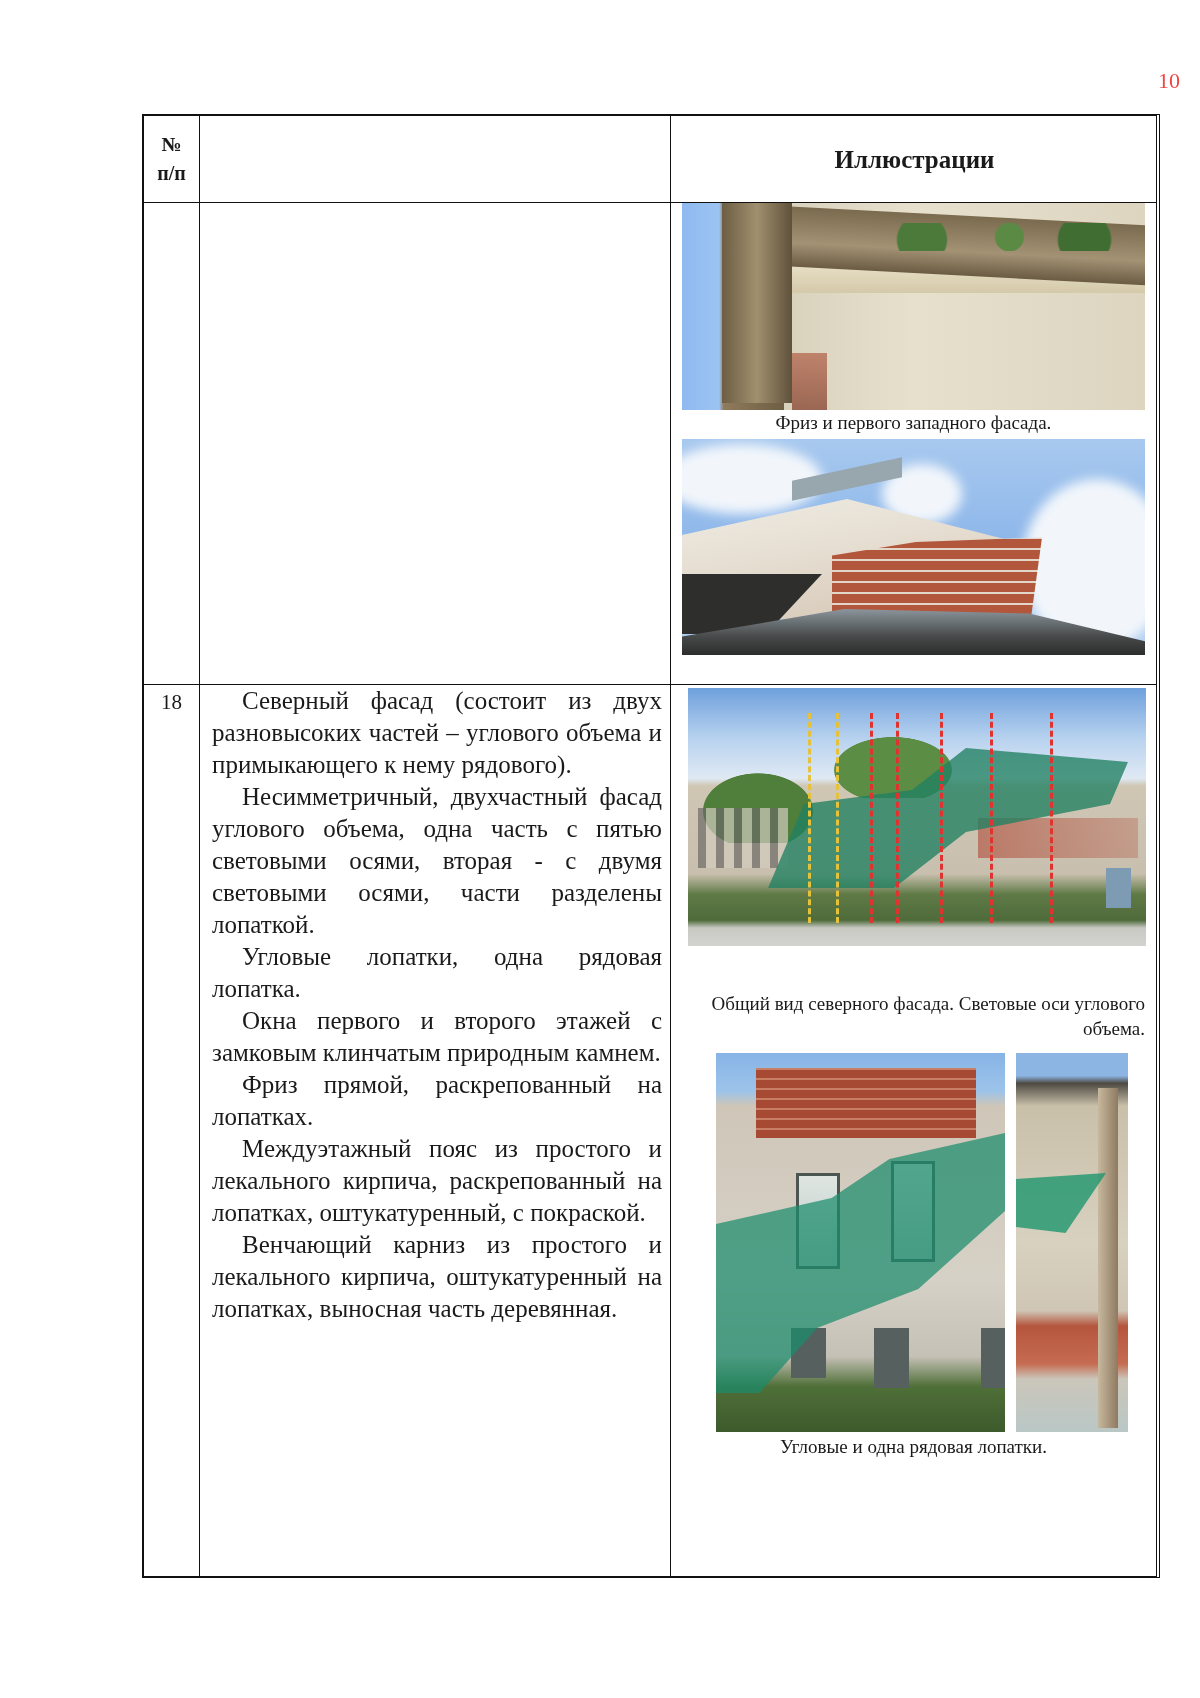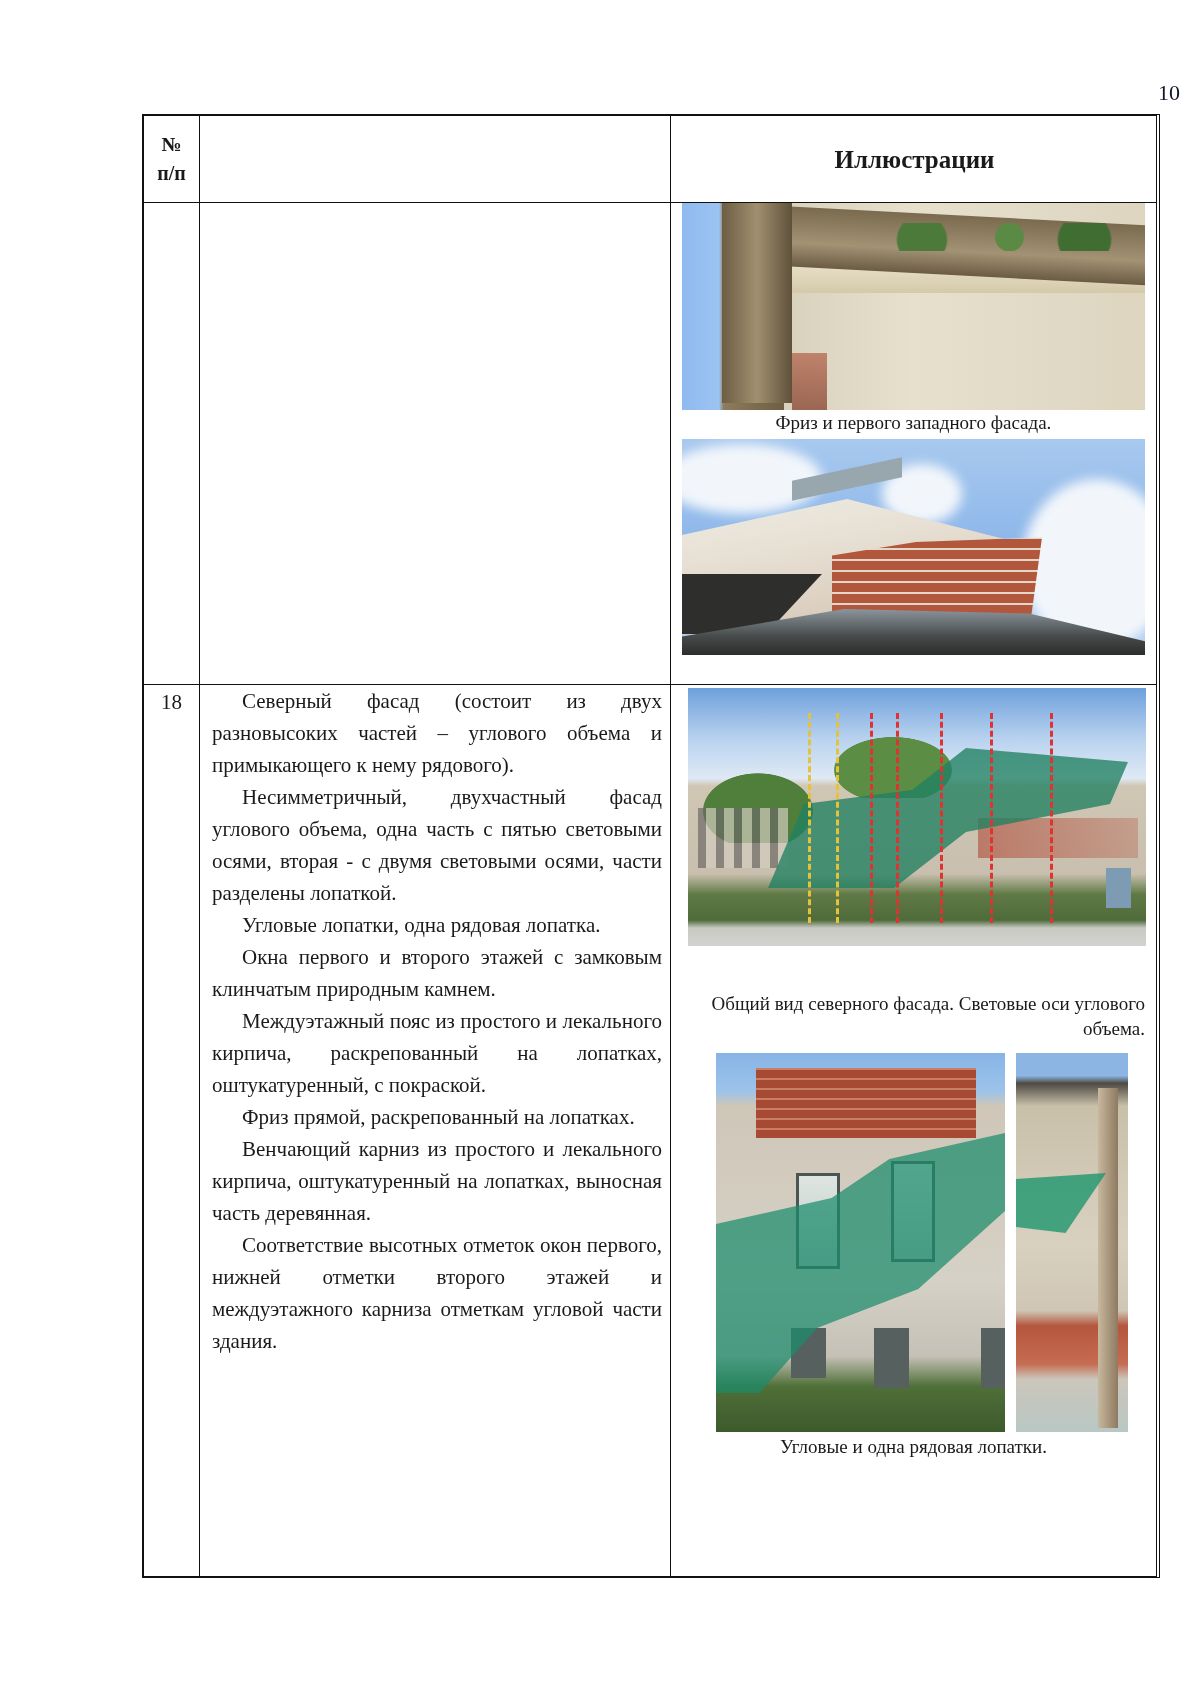--- a/index.html
+++ b/index.html
@@ -1,37 +1,37 @@
 <!DOCTYPE html>
 <html><head>
 <meta charset="utf-8">
 <style>
   html, body { margin: 0; padding: 0; background: #ffffff; }
   body { width: 1200px; height: 1698px; position: relative; overflow: hidden;
          font-family: "Liberation Serif", "DejaVu Serif", serif; color: #1a1a1a; }
-  .page-number { position: absolute; top: 80px; left: 1158px; font-size: 22px; color: #0f172a; }
+  .page-number { position: absolute; top: 68px; left: 1158px; font-size: 22px; color: #ef4444; }
 
   .tbl { position: absolute; left: 142px; top: 114px; width: 1018px; height: 1464px;
          border: 2px solid #111; border-right: 4px double #111; box-sizing: border-box; }
   .vline { position: absolute; top: 0; bottom: 0; width: 0; border-left: 1.6px solid #111; }
   .vline.c1 { left: 55px; }
   .vline.c2 { left: 526px; }
   .hline { position: absolute; left: 0; right: 0; height: 0; border-top: 1.8px solid #111; }
   .hline.h1 { top: 86px; }
   .hline.h2 { top: 568px; }
 
   .hdr { position: absolute; top: 0; height: 86px; display: flex; align-items: center;
          justify-content: center; text-align: center; font-weight: bold; font-size: 20px; line-height: 29px; }
   .hdr.no { left: 0; width: 55px; }
   .hdr.subj { left: 56px; width: 470px; }
   .hdr.ill { left: 527px; width: 487px; font-size: 25px; }
 
   .rownum { position: absolute; left: 0; width: 55px; top: 570px; text-align: center;
             font-size: 21px; line-height: 32px; }
-  .desc { position: absolute; left: 68px; width: 450px; top: 569px; font-size: 21px; line-height: 32px;
+  .desc { position: absolute; left: 68px; width: 450px; top: 569px; font-size: 25px; line-height: 32px;
           text-align: justify; }
   .desc p { margin: 0; text-indent: 30px; }
 
   .photo { position: absolute; overflow: hidden; }
   .caption { position: absolute; text-align: center; font-size: 19px; line-height: 25px; }
 
   
   .p1 { left: 538px; top: 87px; width: 463px; height: 207px;
         background: linear-gradient(90deg, #8fbaf0 0%, #9cc4f2 8%, #8f7b5b 9%, #6e5e44 22%, #d8d2bd 22%, #e6e0cd 50%, #ddd5c0 100%); }
   .p1 .beam { position: absolute; left: 40px; top: 0; width: 423px; height: 60px;
@@ -141,24 +141,23 @@
       <div class="shadow"></div>
       <div class="roof"></div>
   </div>
 
   <div class="rownum">18</div>
   <div class="desc">
     <p>Северный фасад (состоит из двух разновысоких частей – углового объема и примыкающего к нему рядового).</p>
     <p>Несимметричный, двухчастный фасад углового объема, одна часть с пятью световыми осями, вторая - с двумя световыми осями, части разделены лопаткой.</p>
     <p>Угловые лопатки, одна рядовая лопатка.</p>
     <p>Окна первого и второго этажей с замковым клинчатым природным камнем.</p>
+    <p>Фриз прямой, раскрепованный на лопатках.</p>
     <p>Междуэтажный пояс из простого и лекального кирпича, раскрепованный на лопатках, оштукатуренный, с покраской.</p>
-    <p>Фриз прямой, раскрепованный на лопатках.</p>
     <p>Венчающий карниз из простого и лекального кирпича, оштукатуренный на лопатках, выносная часть деревянная.</p>
-    <p>Соответствие высотных отметок окон первого, нижней отметки второго этажей и междуэтажного карниза отметкам угловой части здания.</p>
   </div>
 
   <div class="photo p3">
     <div class="trees"></div>
       <div class="trees2"></div>
       <div class="windows"></div>
     <div class="red-wall"></div>
     <div class="net"></div>
     <div class="door"></div>
     <div class="axis y" style="left:120px;"></div>

